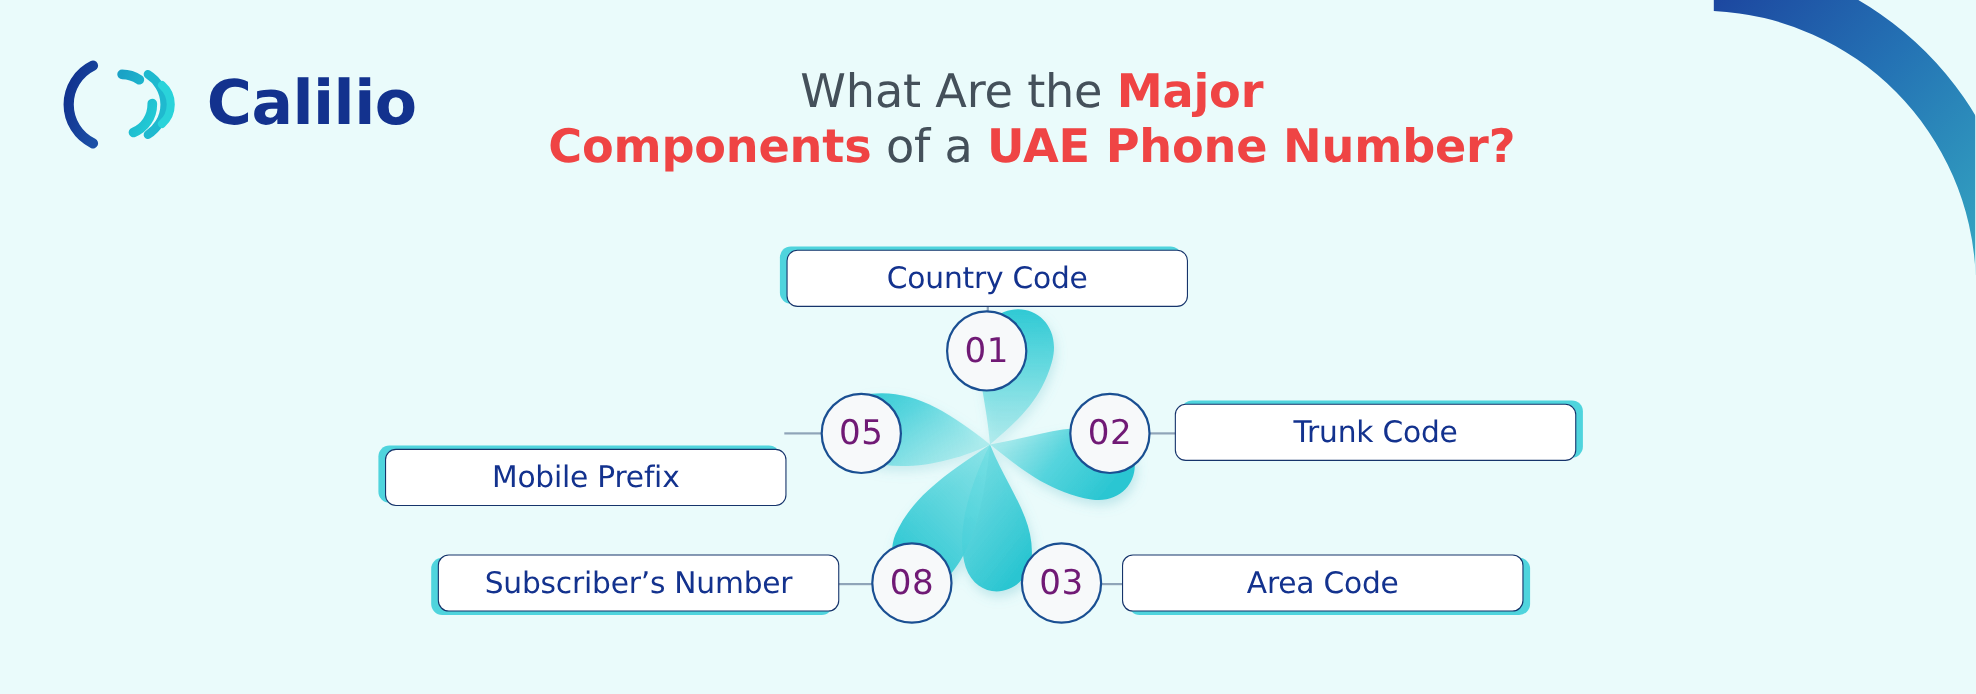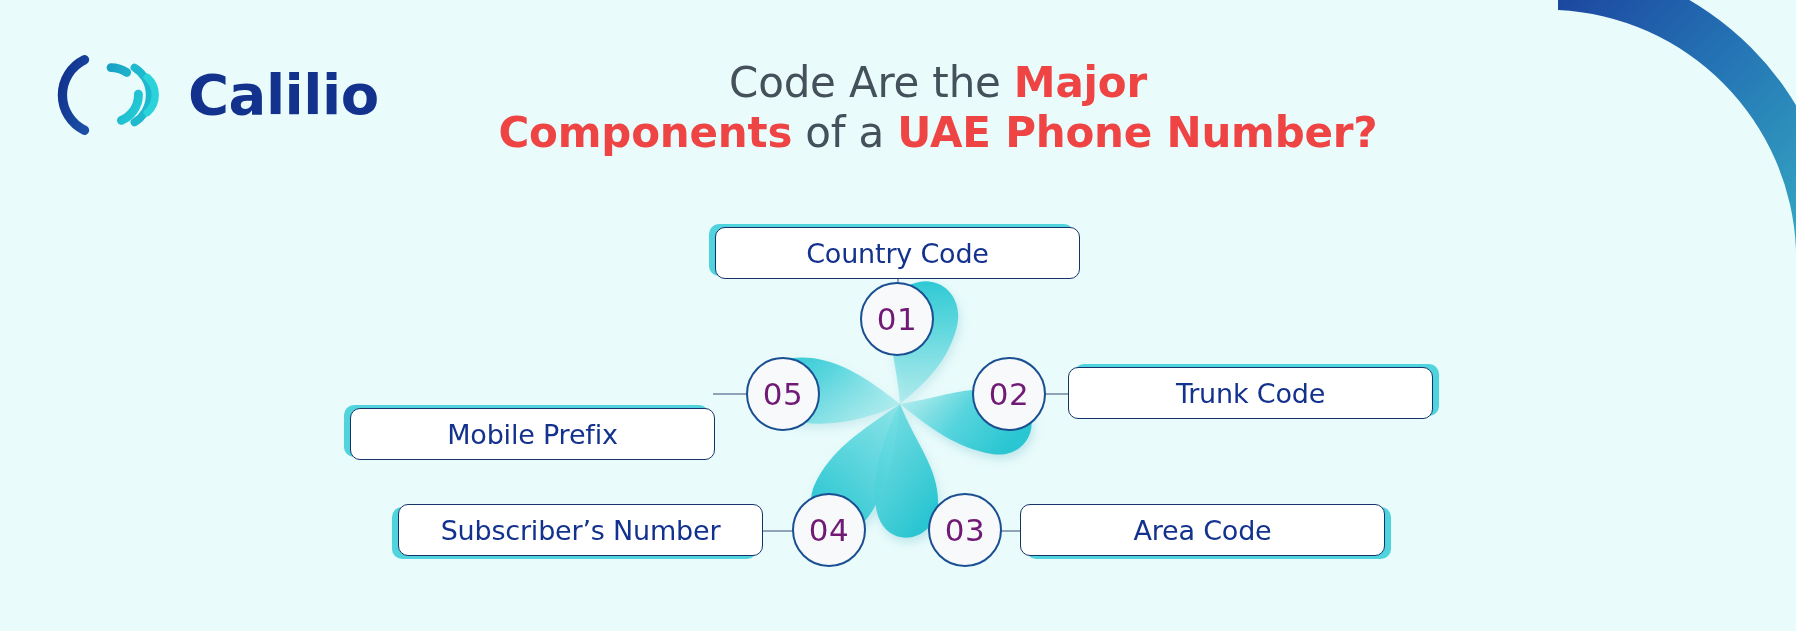--- a/index.html
+++ b/index.html
@@ -203,21 +203,21 @@
 
       <path d="M 84,22 A 33 33 0 0 1 84 78" fill="none" stroke="#1fb9cf" stroke-width="8" stroke-linecap="round"></path>
 
       <path d="M 97,32 A 24 24 0 0 1 97 68" fill="none" stroke="#2ad3da" stroke-width="7.5" stroke-linecap="round"></path>
     </svg>
     <div class="brand-word">Calilio</div>
   </div>
 
   <div class="headline">
     <span class="hl-line">
-      <span class="hl-light">Code Are the </span><span class="hl-strong">Major</span>
+      <span class="hl-light">What Are the </span><span class="hl-strong">Major</span>
     </span>
     <span class="hl-line">
       <span class="hl-strong">Components</span><span class="hl-light"> of a </span><span class="hl-strong">UAE Phone Number?</span>
     </span>
   </div>
 
   <div class="diagram">
 
     <svg class="petals" viewBox="0 0 340 330" aria-hidden="true">
       <defs>
@@ -292,20 +292,20 @@
     <div class="node" style="left:860px; top:93px;">
       <span>01</span>
     </div>
     <div class="node" style="left:972px; top:168px;">
       <span>02</span>
     </div>
     <div class="node" style="left:928px; top:304px;">
       <span>03</span>
     </div>
     <div class="node" style="left:792px; top:304px;">
-      <span>04</span>
+      <span>08</span>
     </div>
     <div class="node" style="left:746px; top:168px;">
       <span>05</span>
     </div>
 
   </div>
 </div>
 
 </body></html>

